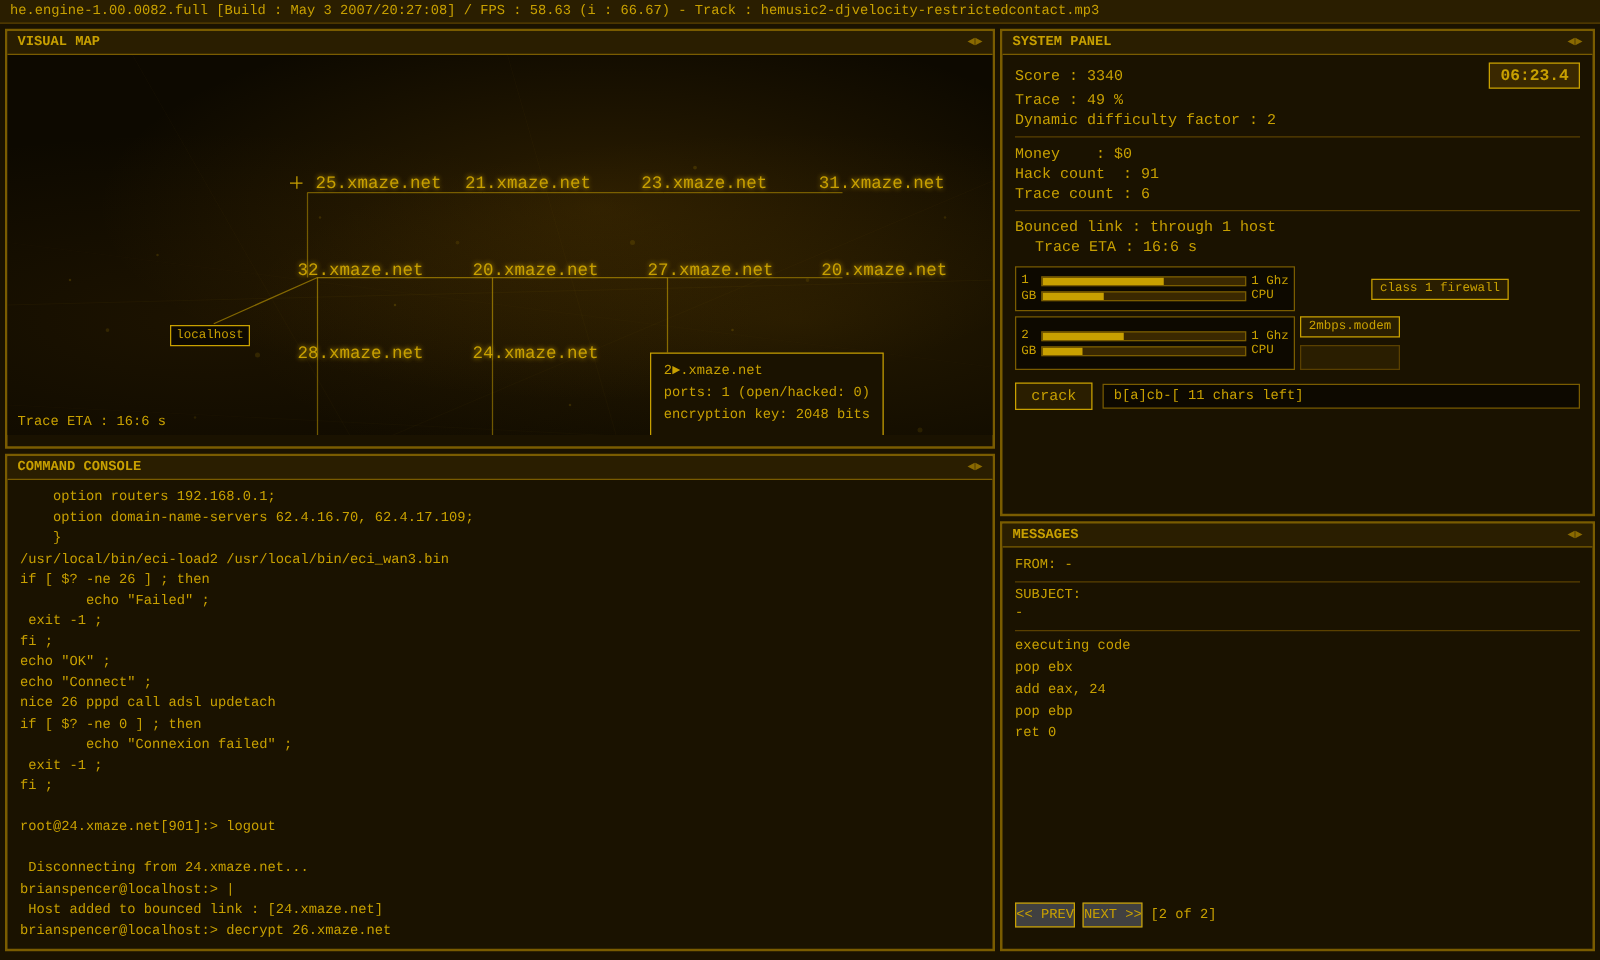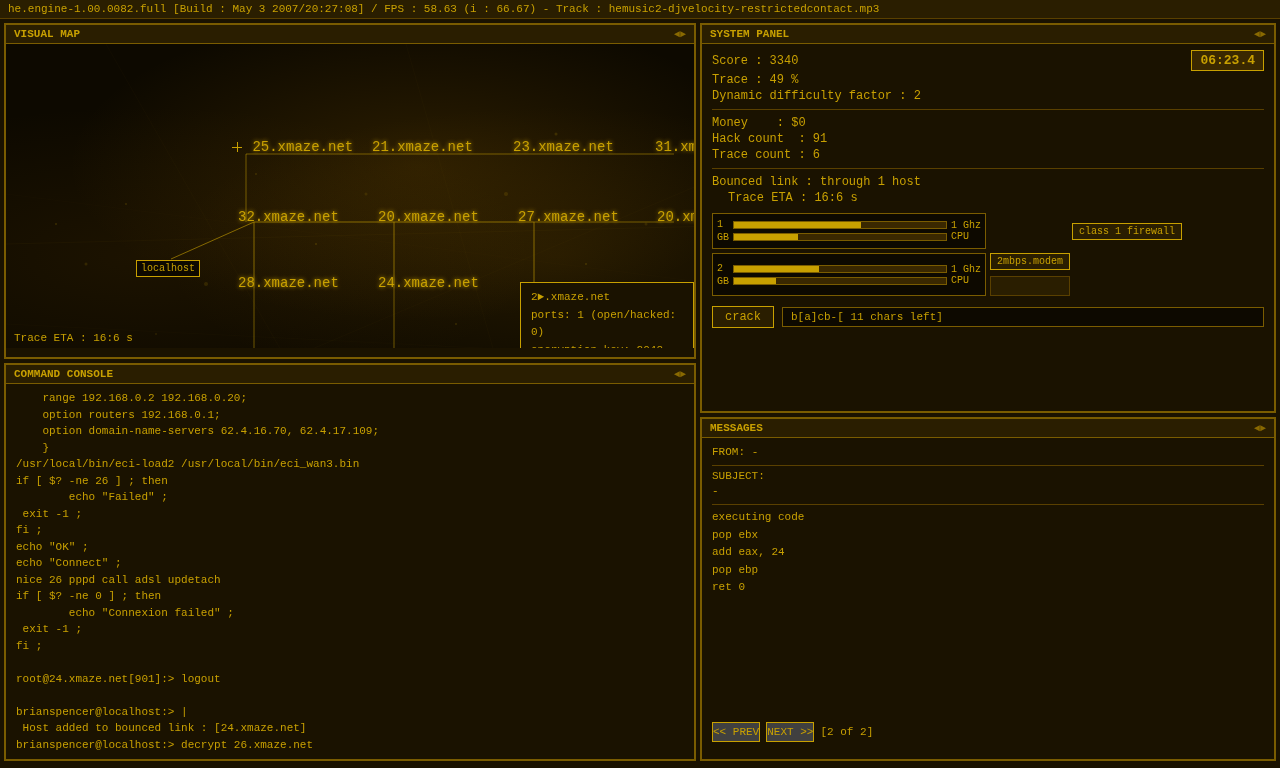--- a/index.html
+++ b/index.html
@@ -24,21 +24,21 @@
       display: flex;
       flex-direction: row;
       height: calc(768px - 22px);
       gap: 4px;
       padding: 4px;
     }
     #left-panel {
       display: flex;
       flex-direction: column;
       gap: 4px;
-      width: 692px;
+      width: 792px;
       flex-shrink: 0;
     }
     #right-panel {
       display: flex;
       flex-direction: column;
       gap: 4px;
       flex: 1;
     }
     .panel {
       border: 2px solid #7a5c00;
@@ -399,39 +399,39 @@
         <div class="trace-eta">Trace ETA : 16:6 s</div>
       </div>
     </div>
 
     <div class="panel" id="command-console" style="flex:1;">
       <div class="panel-header">
         <span>COMMAND CONSOLE</span>
         <span class="panel-corner">◄►</span>
       </div>
       <div id="console-content">
-        <div class="console-line">    range 192.168.0.2 192.168.0.20;</div>
         <div class="console-line">    option routers 192.168.0.1;</div>
         <div class="console-line">    option domain-name-servers 62.4.16.70, 62.4.17.109;</div>
         <div class="console-line">    }</div>
         <div class="console-line">/usr/local/bin/eci-load2 /usr/local/bin/eci_wan3.bin</div>
         <div class="console-line">if [ $? -ne 26 ] ; then</div>
         <div class="console-line">        echo "Failed" ;</div>
         <div class="console-line"> exit -1 ;</div>
         <div class="console-line">fi ;</div>
         <div class="console-line">echo "OK" ;</div>
         <div class="console-line">echo "Connect" ;</div>
         <div class="console-line">nice 26 pppd call adsl updetach</div>
         <div class="console-line">if [ $? -ne 0 ] ; then</div>
         <div class="console-line">        echo "Connexion failed" ;</div>
         <div class="console-line"> exit -1 ;</div>
         <div class="console-line">fi ;</div>
         <div class="console-line">&nbsp;</div>
         <div class="console-line">root@24.xmaze.net[901]:&gt; logout</div>
         <div class="console-line">&nbsp;</div>
+        <div class="console-line"> Disconnecting from 24.xmaze.net...</div>
         <div class="console-line">brianspencer@localhost:&gt; |</div>
         <div class="console-line"> Host added to bounced link : [24.xmaze.net]</div>
         <div class="console-line">brianspencer@localhost:&gt; decrypt 26.xmaze.net</div>
       </div>
     </div>
   </div>
 
   <div id="right-panel">
 
     <div class="panel" id="system-panel">

